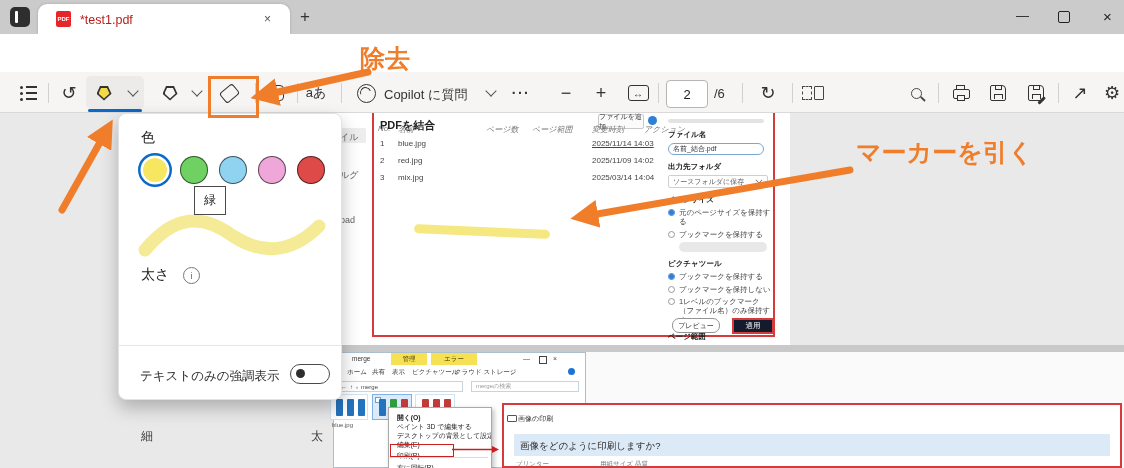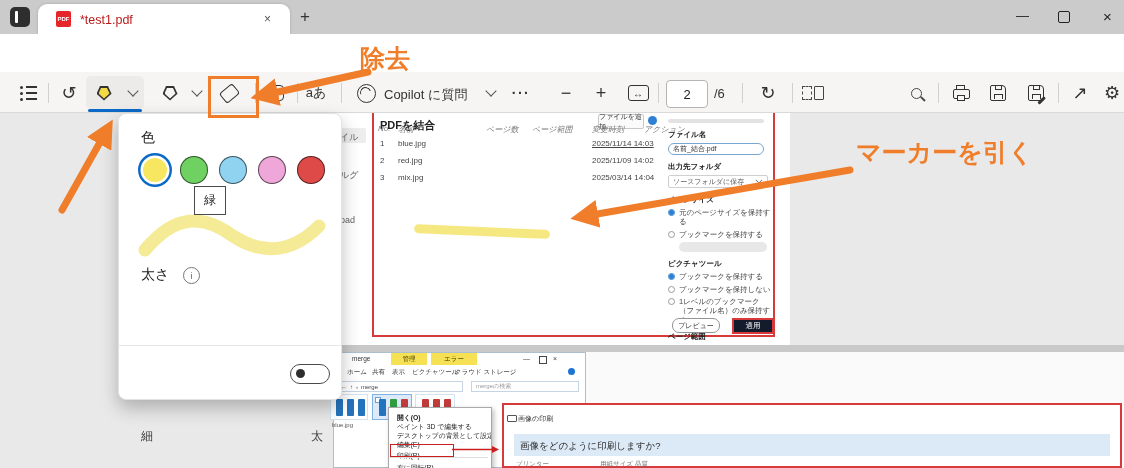--- a/index.html
+++ b/index.html
@@ -466,20 +466,21 @@
     <div class="ptitle" style="left:22px;top:152px;">太さ</div>
     <div class="abs infoc" style="left:64px;top:153px;">i</div>
     <div class="minmax" style="left:22px;">細</div>
     <div class="minmax" style="left:192px;">太</div>
   </div>
   <div class="abs tooltip">緑</div>
   <div class="abs track"></div>
   <div class="abs trackfill"></div>
   <div class="abs thumb"></div>
   <div class="abs pdiv"></div>
+  <div class="abs toglabel">テキストのみの強調表示</div>
   <div class="abs toggle">
       <span class="knob"></span>
     </div>
 
   <svg class="overlay" width="1124" height="468">
     <defs>
       <marker id="ah" viewBox="0 0 10 10" refX="6.5" refY="5" markerWidth="4" markerHeight="4" orient="auto-start-reverse">
         <path d="M0,0 L10,5 L0,10 z" fill="#f07d2a"></path>
       </marker>
       <marker id="ahr" viewBox="0 0 10 10" refX="6" refY="5" markerWidth="5" markerHeight="5" orient="auto-start-reverse">

